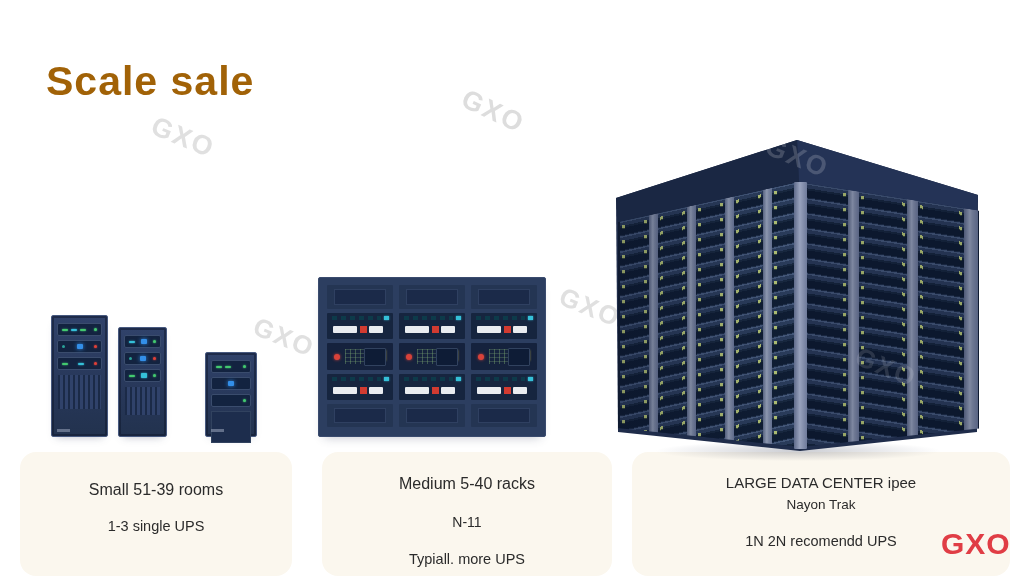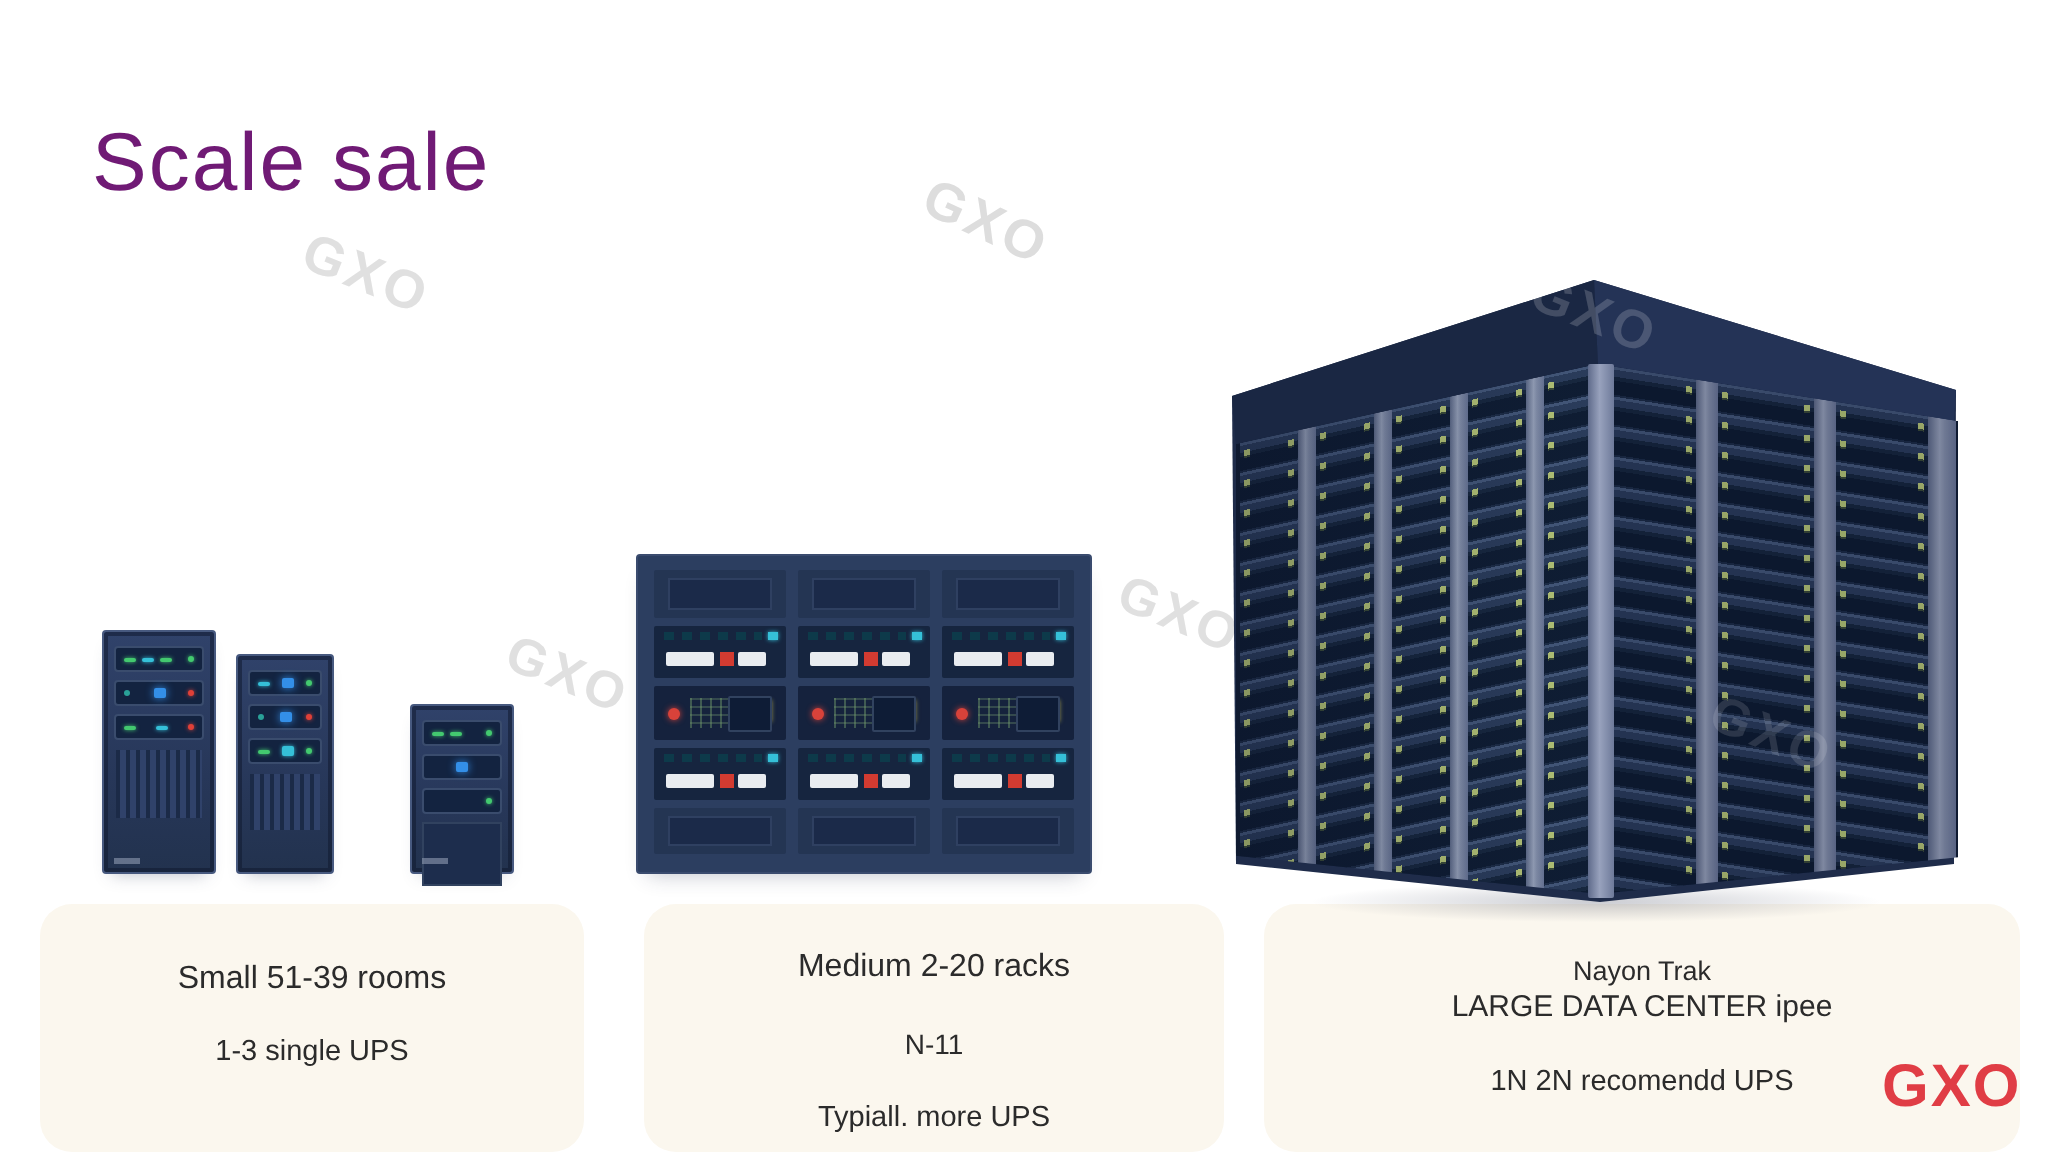--- a/index.html
+++ b/index.html
@@ -1,21 +1,21 @@
 <!DOCTYPE html>
 <html><head>
 <meta charset="utf-8">
 <style>
   html,body{margin:0;padding:0;background:#fff;}
   #stage{position:relative;width:1024px;height:576px;overflow:hidden;background:#ffffff;
          font-family:"Liberation Sans",sans-serif;}
 
   
-  .title{position:absolute;left:46px;top:58px;font-size:41px;font-weight:normal;
-         color:#701a75;letter-spacing:1px;}
+  .title{position:absolute;left:46px;top:58px;font-size:41px;font-weight:bold;
+         color:#a16207;letter-spacing:1px;}
 
   
   .wm{position:absolute;font-weight:bold;font-size:27px;letter-spacing:2px;
       transform:rotate(22deg);white-space:nowrap;pointer-events:none;}
   .wm.gray{color:#e0e0e0;}
   .wm1{left:150px;top:122px;}
   .wm2{left:460px;top:96px;transform:rotate(25deg);color:#dddddd;}
   .wm3{left:252px;top:322px;font-size:26px;}
   .wm4{left:558px;top:292px;font-size:26px;}
   .wm5{left:764px;top:142px;color:rgba(255,255,255,0.18);z-index:6;}
@@ -306,24 +306,24 @@
   </div>
 
   <span class="wm wm5">GXO</span>
   <span class="wm wm6">GXO</span>
 
   <div class="card card1">
     <div class="cl l1">Small 51-39 rooms</div>
     <div class="cl l2">1-3 single UPS</div>
   </div>
   <div class="card card2">
-    <div class="cl l1">Medium 2-20 racks</div>
+    <div class="cl l1">Medium 5-40 racks</div>
     <div class="cl l2">N-11</div>
     <div class="cl l3">Typiall. more UPS</div>
   </div>
   <div class="card card3">
+    <div class="cl l1">LARGE DATA CENTER ipee</div>
     <div class="cl l2">Nayon Trak</div>
-    <div class="cl l1">LARGE DATA CENTER ipee</div>
     <div class="cl l3">1N 2N recomendd UPS</div>
   </div>
 
   <div class="brand">GXO</div>
 </div>
 
 </body></html>

